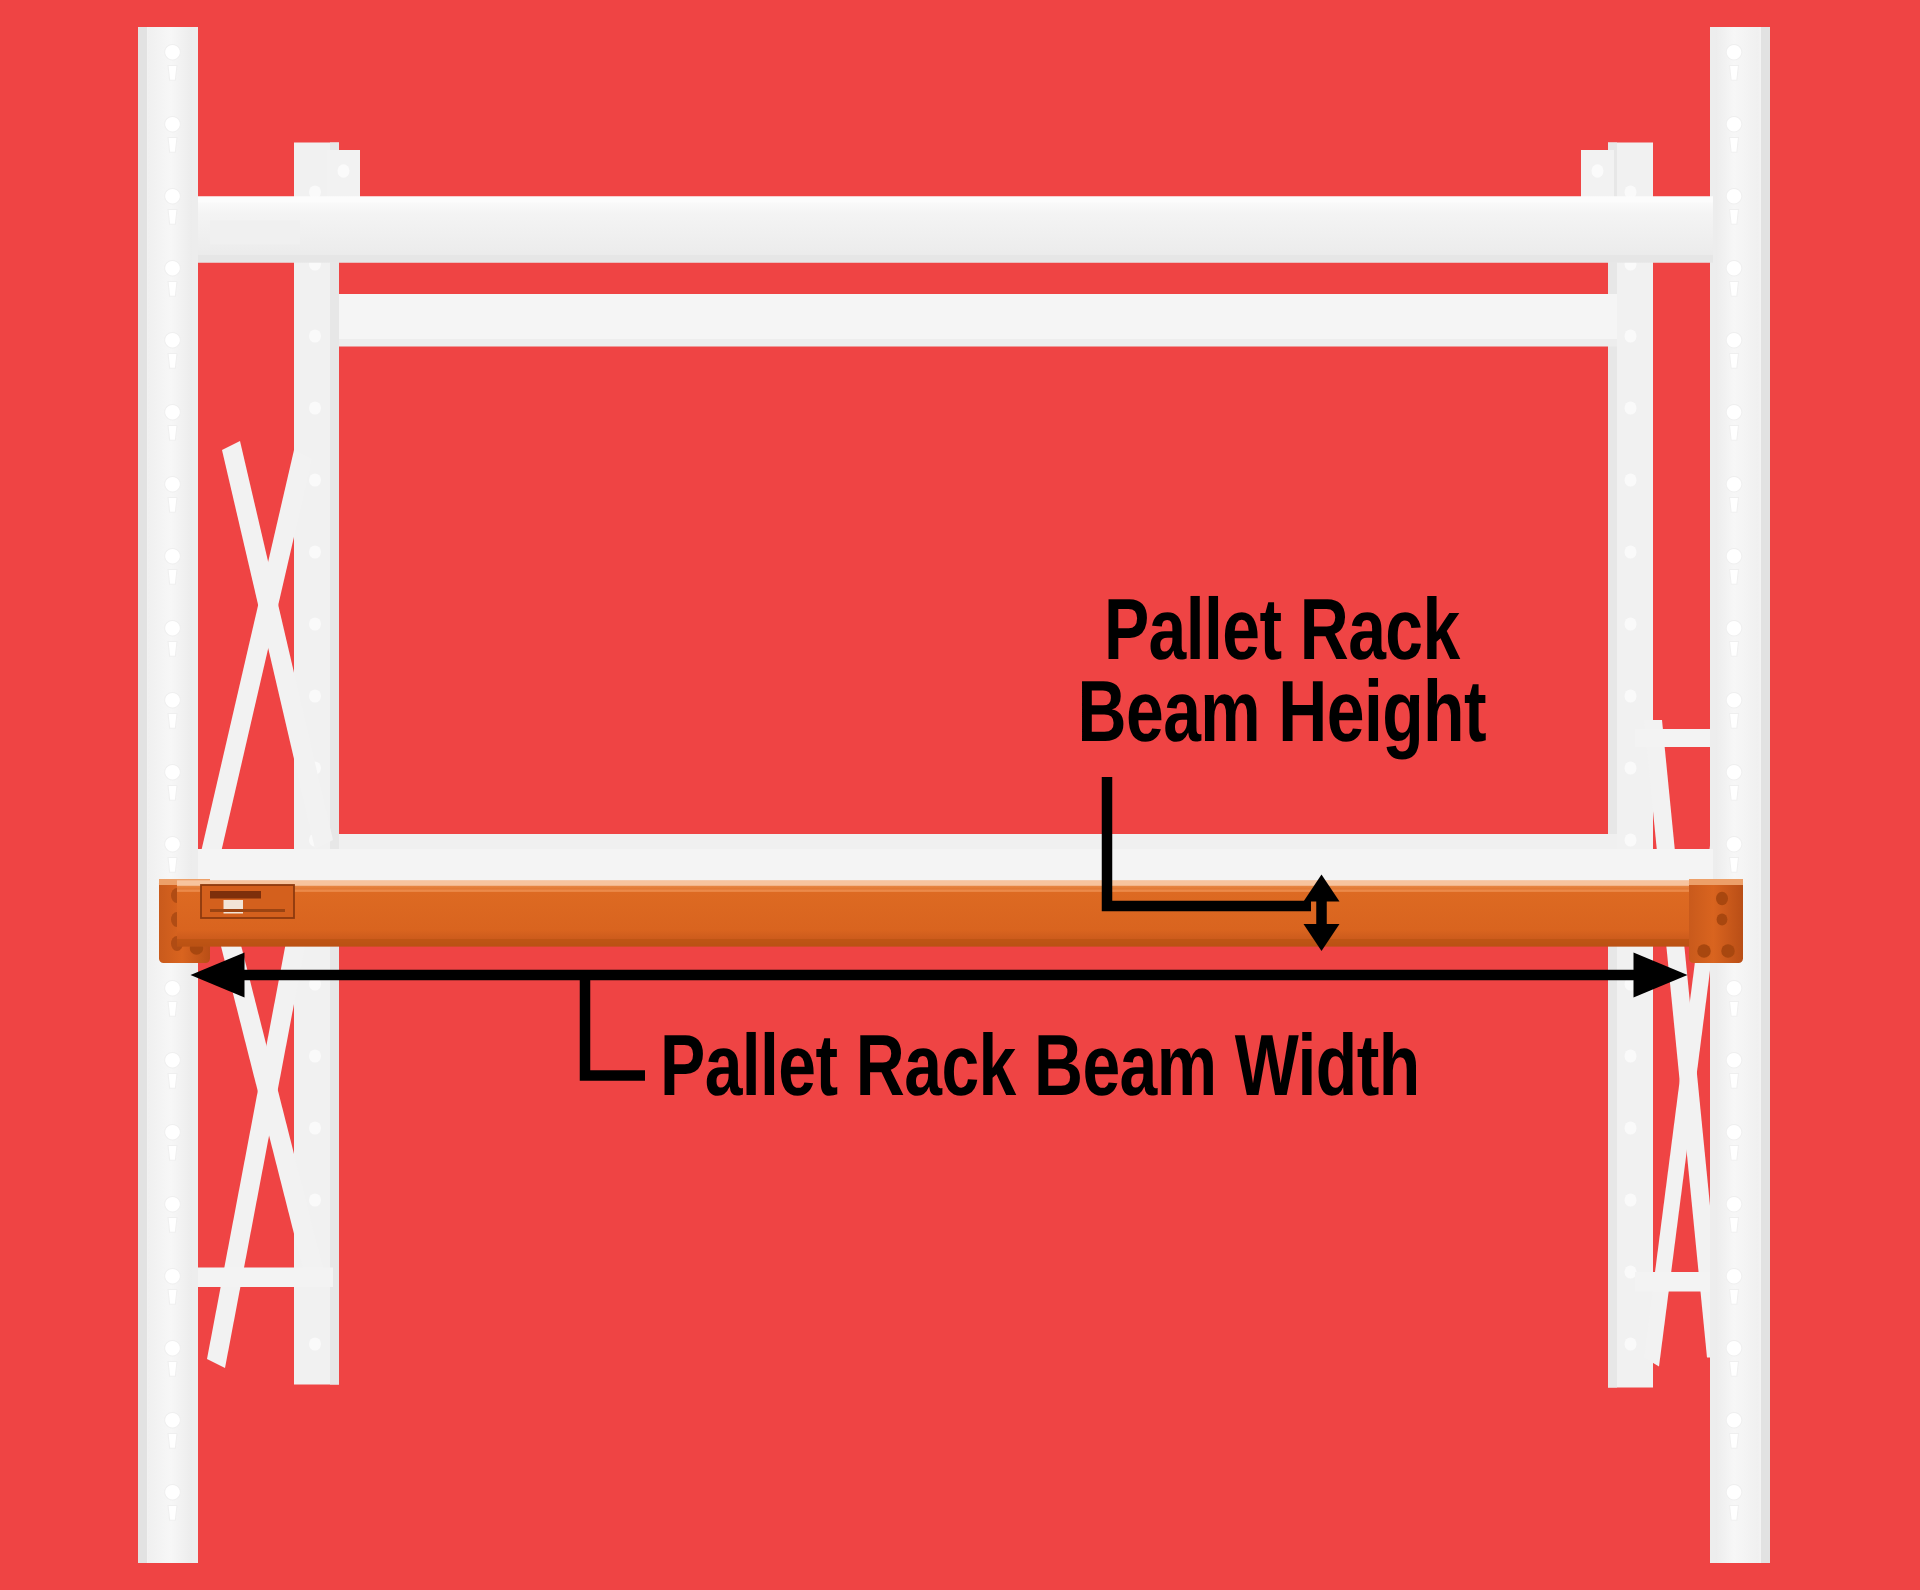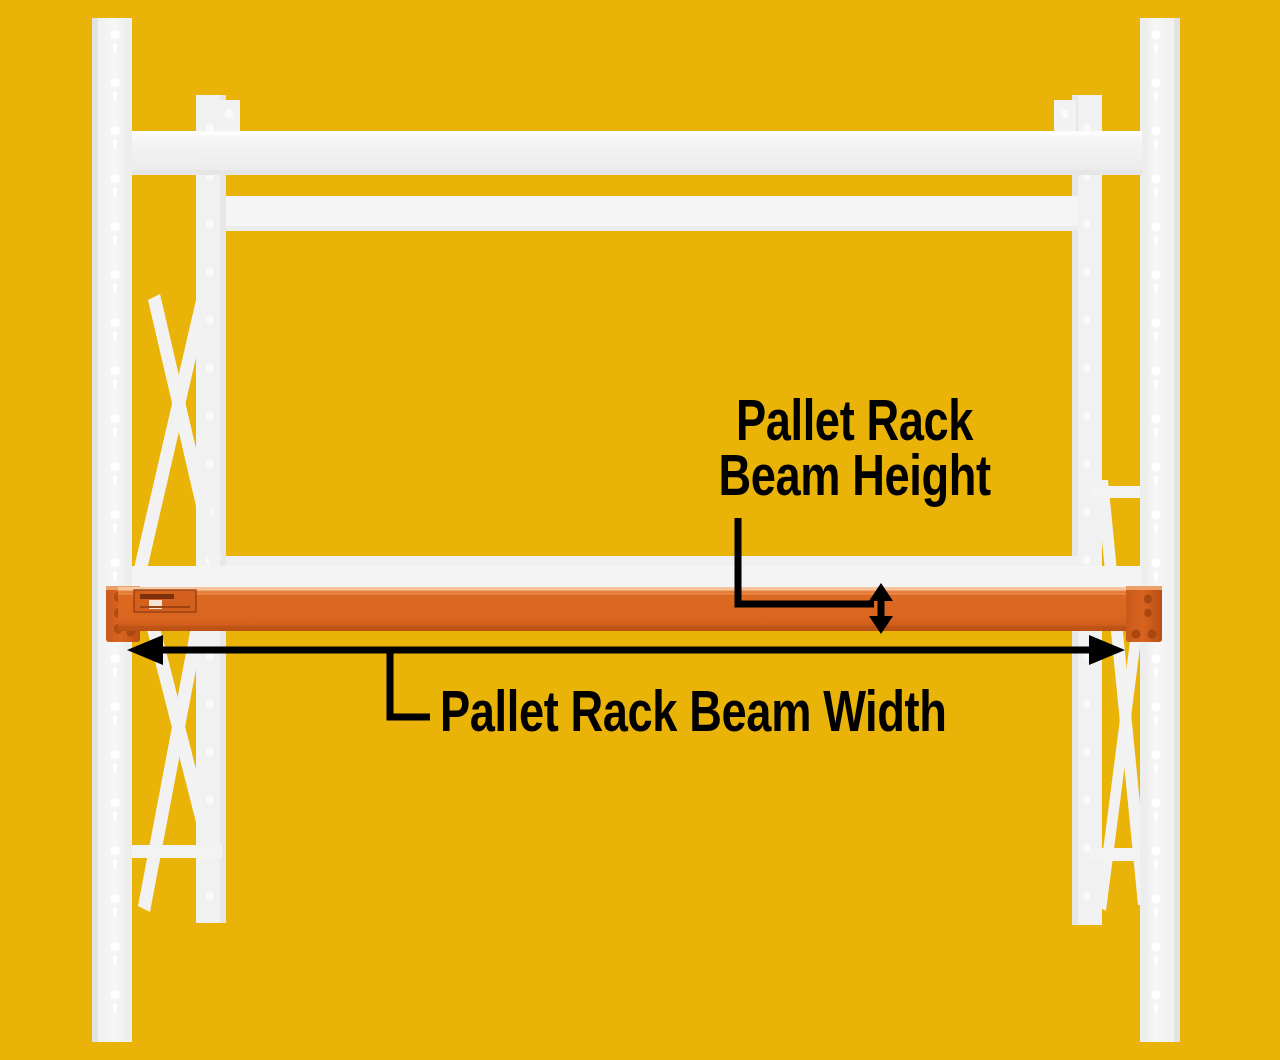--- a/index.html
+++ b/index.html
@@ -4,21 +4,21 @@
 <style>
   html, body {
     margin: 0;
     padding: 0;
     background: #ffffff;
   }
   #stage {
     position: relative;
     width: 1280px;
     height: 1060px;
-    background: #eab308;
+    background: #ef4444;
     overflow: hidden;
     font-family: "Liberation Sans", sans-serif;
   }
   #rack-svg {
     position: absolute;
     left: 0;
     top: 0;
     width: 1280px;
     height: 1060px;
   }

